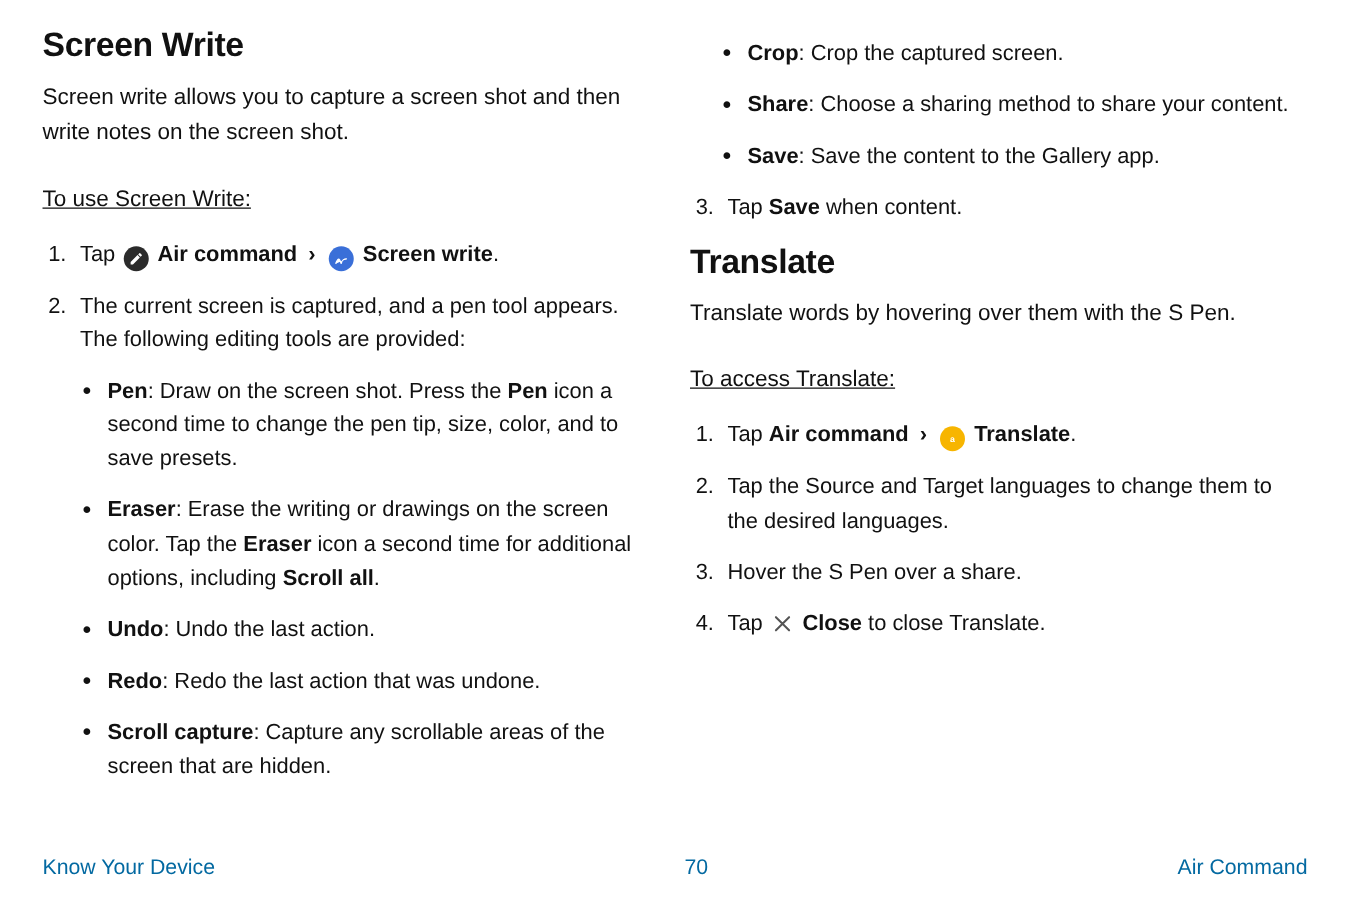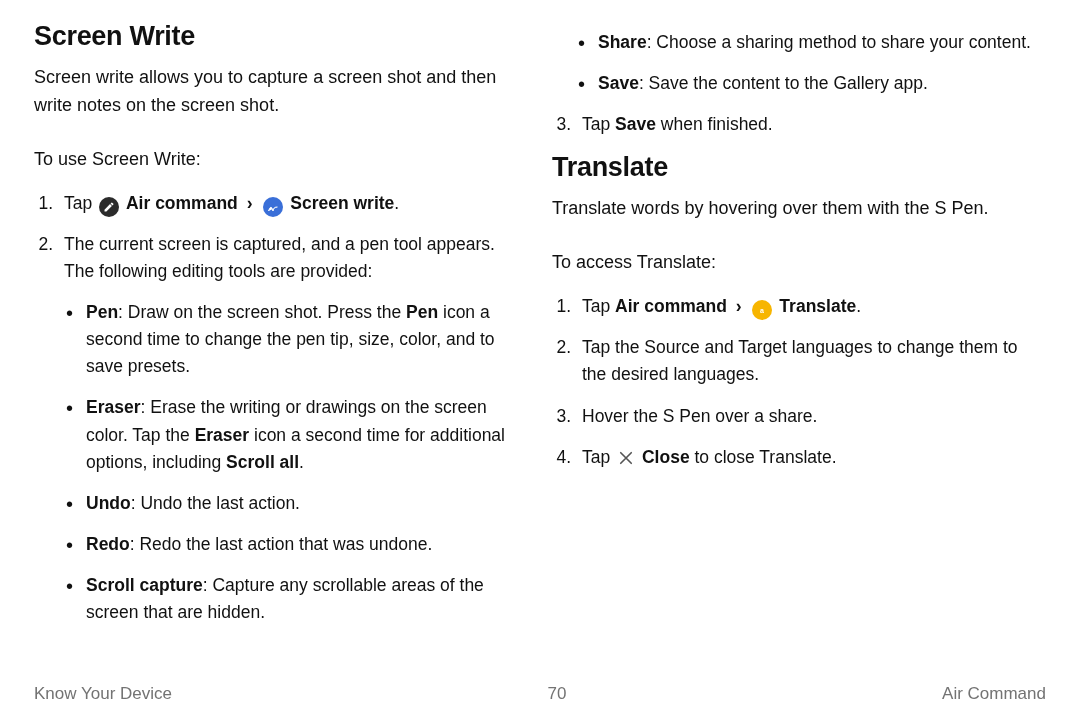--- a/index.html
+++ b/index.html
@@ -24,21 +24,21 @@
     font-weight: 700;
     margin-bottom: 12px;
     margin-top: 6px;
     letter-spacing: -0.3px;
   }
   p.intro, p.lead, p.body {
     font-size: 18px;
     line-height: 1.55;
     margin-bottom: 18px;
   }
-  p.lead { margin-bottom: 16px; margin-top: 26px; }
+  p.lead { margin-bottom: 16px; margin-top: 26px; text-decoration: underline; }
   ol {
     list-style: decimal;
     padding-left: 24px;
   }
   ol > li {
     font-size: 17.5px;
     line-height: 1.55;
     margin-bottom: 14px;
     padding-left: 6px;
   }
@@ -88,21 +88,21 @@
     margin: 0 4px;
   }
   .footer {
     position: absolute;
     left: 34px;
     right: 34px;
     bottom: 16px;
     display: flex;
     justify-content: space-between;
     font-size: 17px;
-    color: #737373;
+    color: #0369a1;
   }
   .right-continuation ul { padding-left: 44px; }
   .right-continuation ul > li::before { left: -18px; }
 </style>
 </head>
 <body>
 
 <div class="page">
 
   <div class="col">
@@ -147,32 +147,35 @@
           </li>
         </ul>
       </li>
     </ol>
   </div>
 
   <div class="col">
 
     <div class="right-continuation">
       <ul>
+        <li>
+          <span class="b">Crop</span><span>: Crop the captured screen.</span>
+        </li>
         <li>
           <span class="b">Share</span><span>: Choose a sharing method to share your content.</span>
         </li>
         <li>
           <span class="b">Save</span><span>: Save the content to the Gallery app.</span>
         </li>
       </ul>
     </div>
 
     <ol start="3">
       <li>
-        <span>Tap </span><span class="b">Save</span><span> when finished.</span>
+        <span>Tap </span><span class="b">Save</span><span> when content.</span>
       </li>
     </ol>
 
     <h2 style="margin-top:14px;">Translate</h2>
     <p class="intro">Translate words by hovering over them with the S Pen.</p>
     <p class="lead">To access Translate:</p>
 
     <ol>
       <li>
         <span>Tap </span><span class="b">Air command</span>

